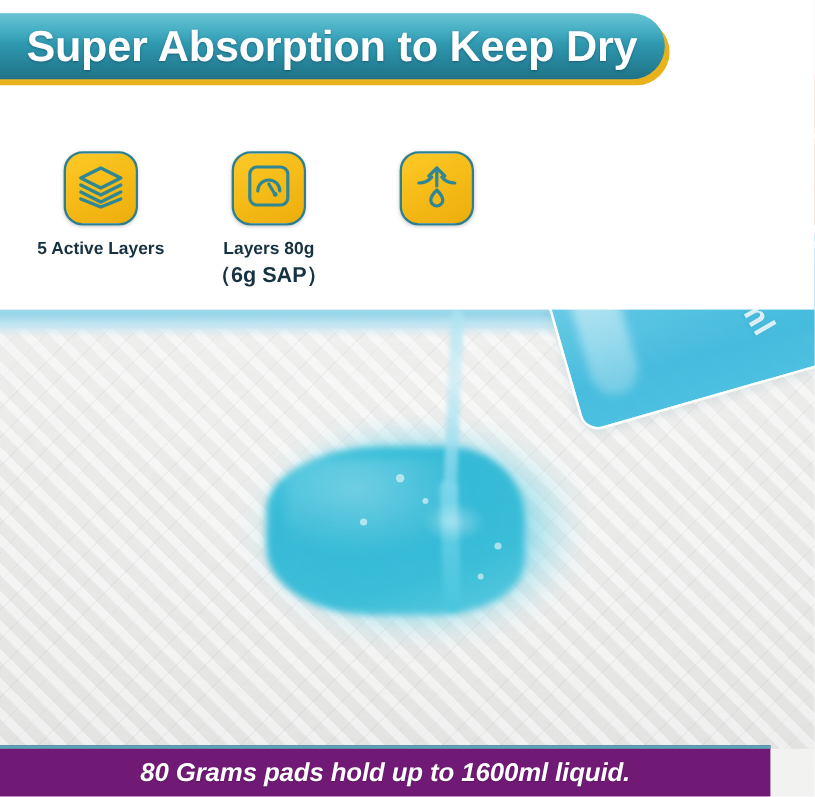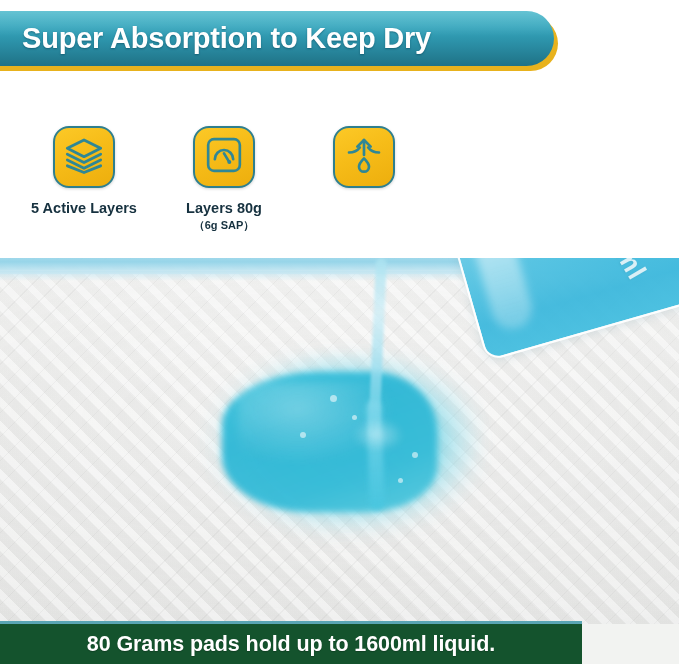--- a/index.html
+++ b/index.html
@@ -34,21 +34,21 @@
     overflow:hidden;
   }
   .banner::after{
     content:""; position:absolute; left:0; top:0; width:100%; height:46%;
     background:linear-gradient(180deg,rgba(255,255,255,.20),rgba(255,255,255,0));
     pointer-events:none;
   }
   .banner-title {
     position:relative; z-index:2;
     color:#ffffff;
-    font-size:29px; font-weight:bold;
+    font-size:36px; font-weight:bold;
     letter-spacing:-0.2px;
     text-shadow:0 1px 2px rgba(0,50,70,.45);
     white-space:nowrap;
   }
 
   
   .features {
     position:absolute; left:14px; top:126px; width:420px; height:140px;
     display:flex; z-index:8;
   }
@@ -58,21 +58,21 @@
     background:linear-gradient(155deg,#fcc927 0%,#f6bc18 45%,#edae0d 100%);
     border:2.2px solid #2f7f8e;
     display:flex; align-items:center; justify-content:center;
     box-shadow:0 1px 3px rgba(0,0,0,.18);
   }
   .feature-label {
     margin-top:11px; text-align:center;
     color:#16313f; font-size:14.5px; font-weight:bold; line-height:1.32;
     white-space:nowrap;
   }
-  .feature-sub { display:block; font-size:11px; font-weight:bold; color:#16313f; }
+  .feature-sub { display:block; font-size:18px; font-weight:bold; color:#16313f; }
 
   
   .photo {
     position:absolute; left:0; top:0; width:679px; height:664px; z-index:1;
     background:#f2f3f1;
   }
   
   .pad {
     position:absolute; left:0; top:252px; width:679px; height:372px;
     background:
@@ -205,25 +205,26 @@
     border-radius:0 40px 40px 0;
   }
   .spout {
     position:absolute; left:436px; top:232px; width:36px; height:26px;
     background:linear-gradient(160deg,rgba(255,255,255,.8),rgba(205,238,247,.55));
     border-radius:0 0 0 22px; transform:rotate(-16deg);
   }
 
   
   .footer {
-    position:absolute; left:0; bottom:0; width:582px; height:43px;
-    background:#14532d;
+    position:absolute; left:0; bottom:0; width:642px; height:43px;
+    background:#701a75;
     border-top:3px solid #5aa5b4;
     display:flex; align-items:center; justify-content:center;
     z-index:9;
+    font-style:italic;
   }
   .footer-text {
     color:#ffffff; font-size:21.5px; font-weight:bold;
     letter-spacing:-0.1px;
     text-shadow:0 1px 1px rgba(0,0,0,.22);
     white-space:nowrap;
   }
 </style>
 </head>
 <body>

